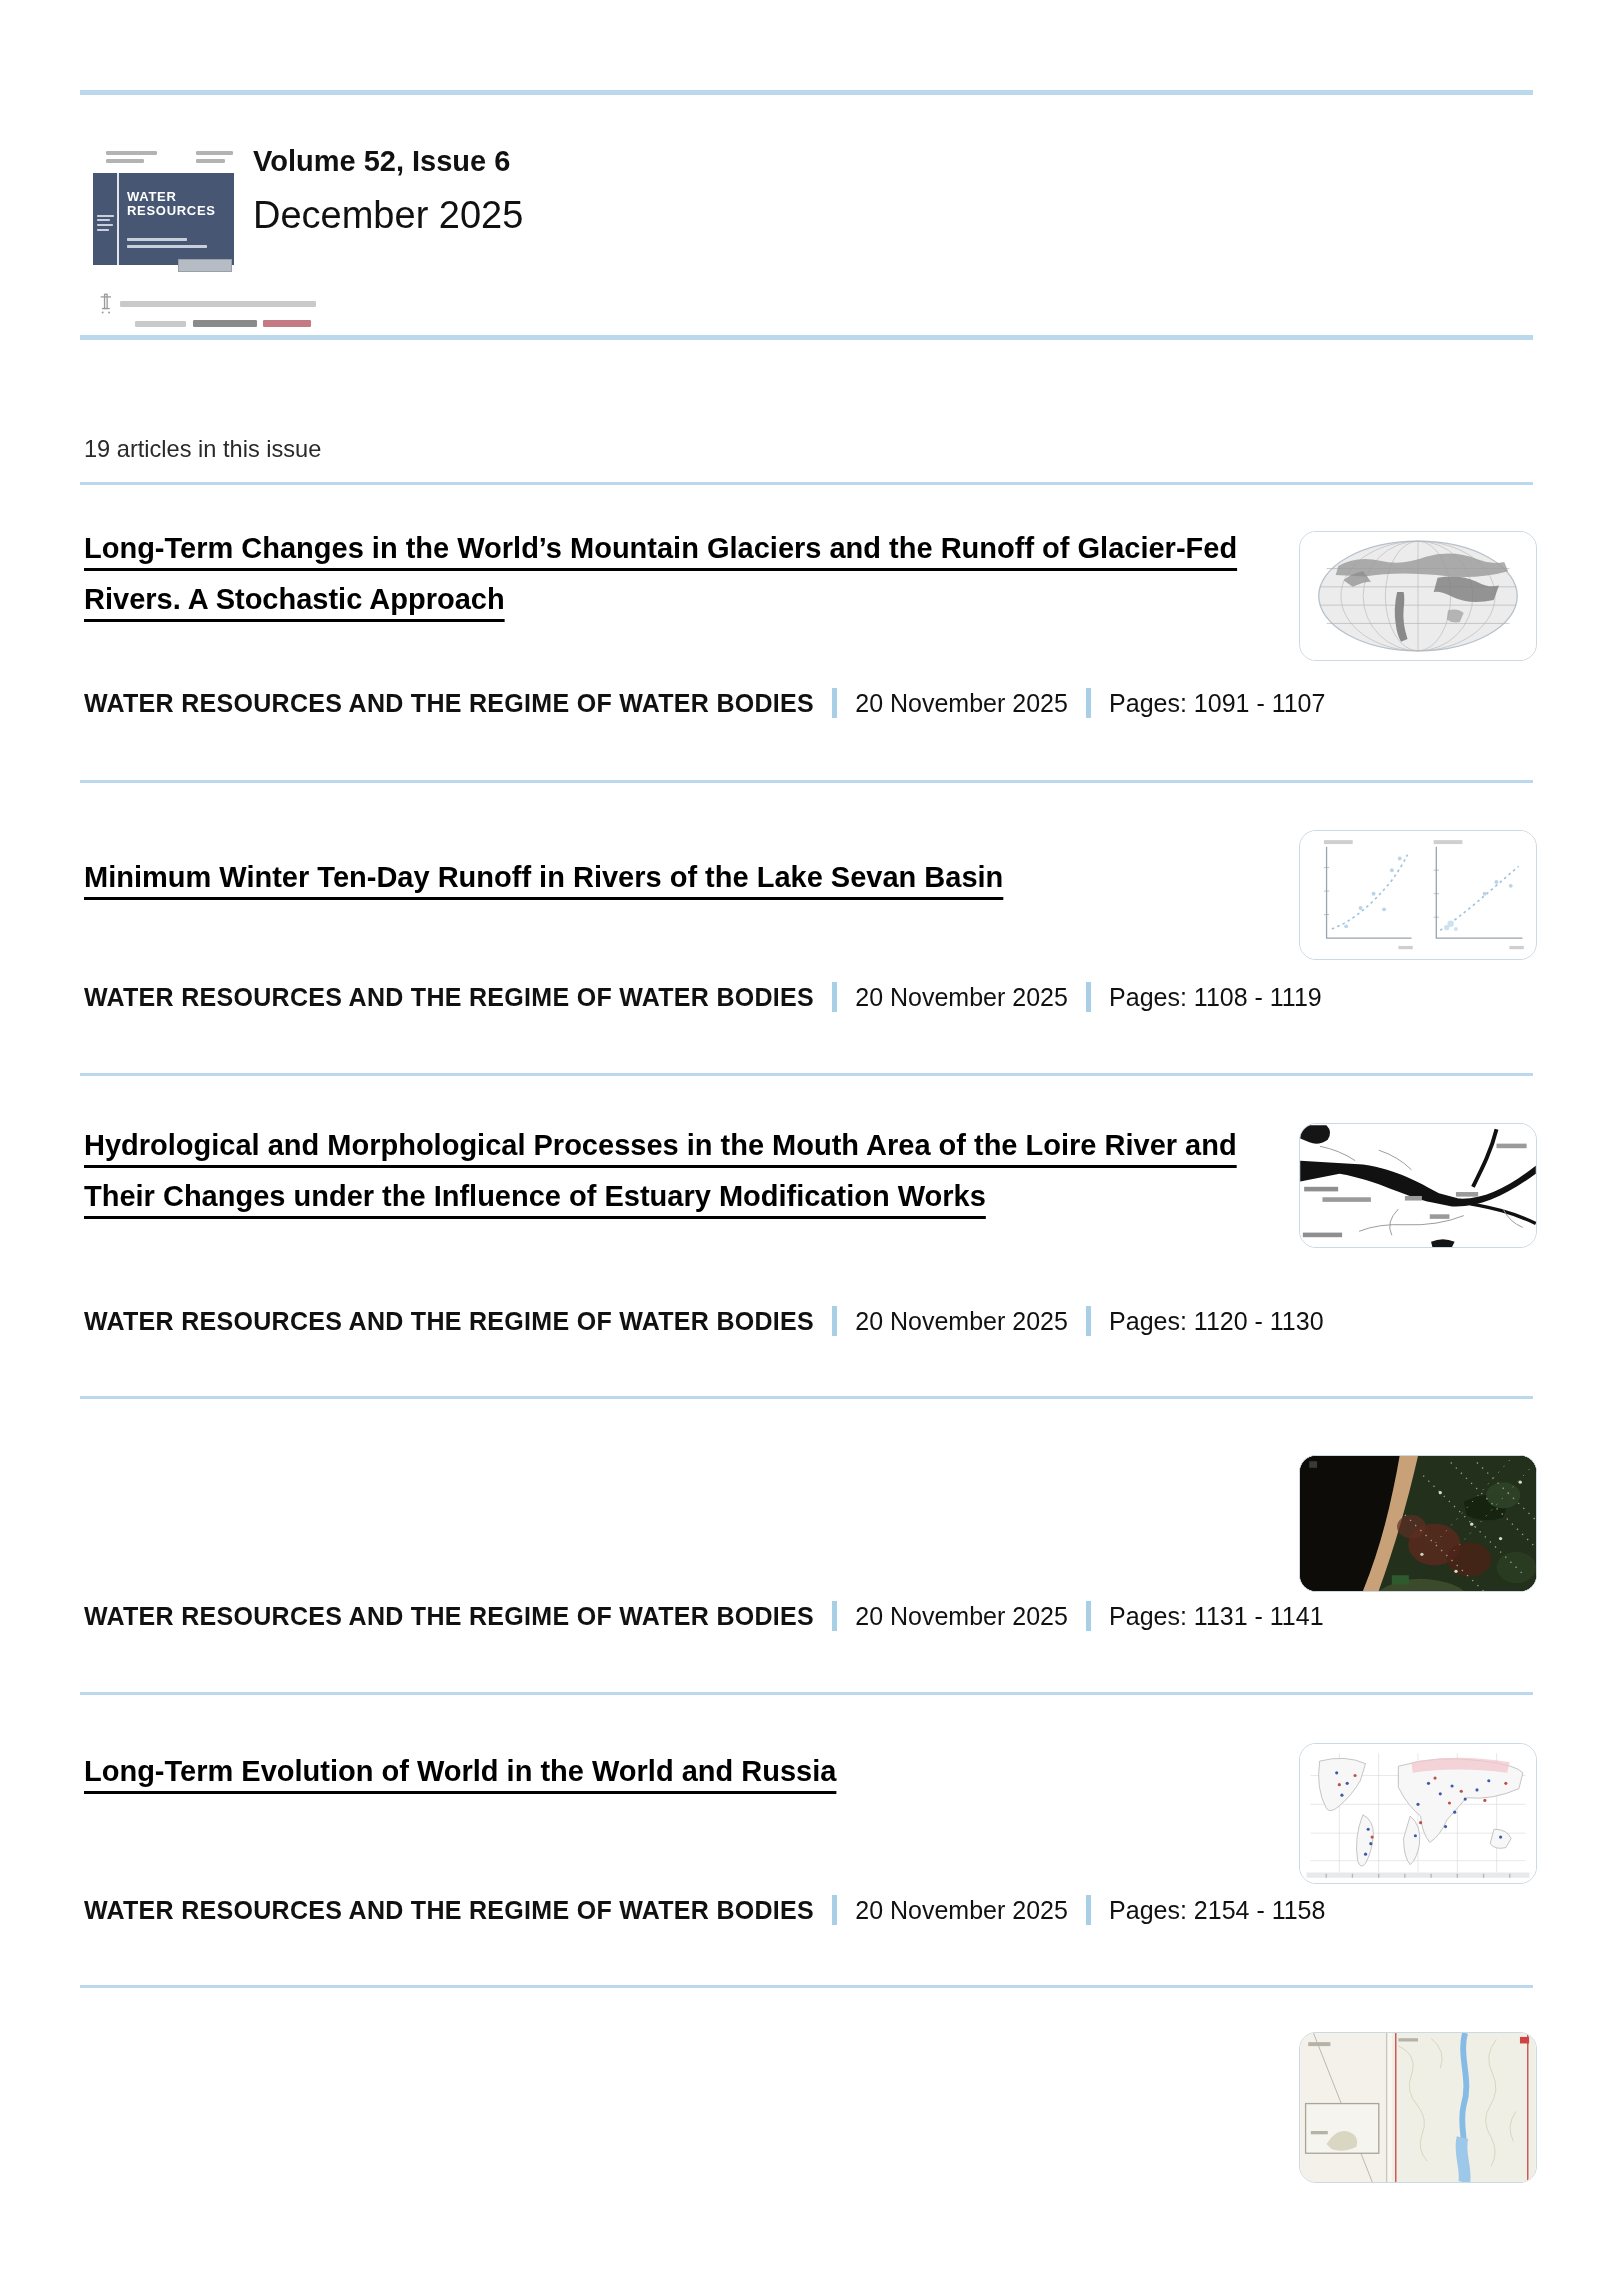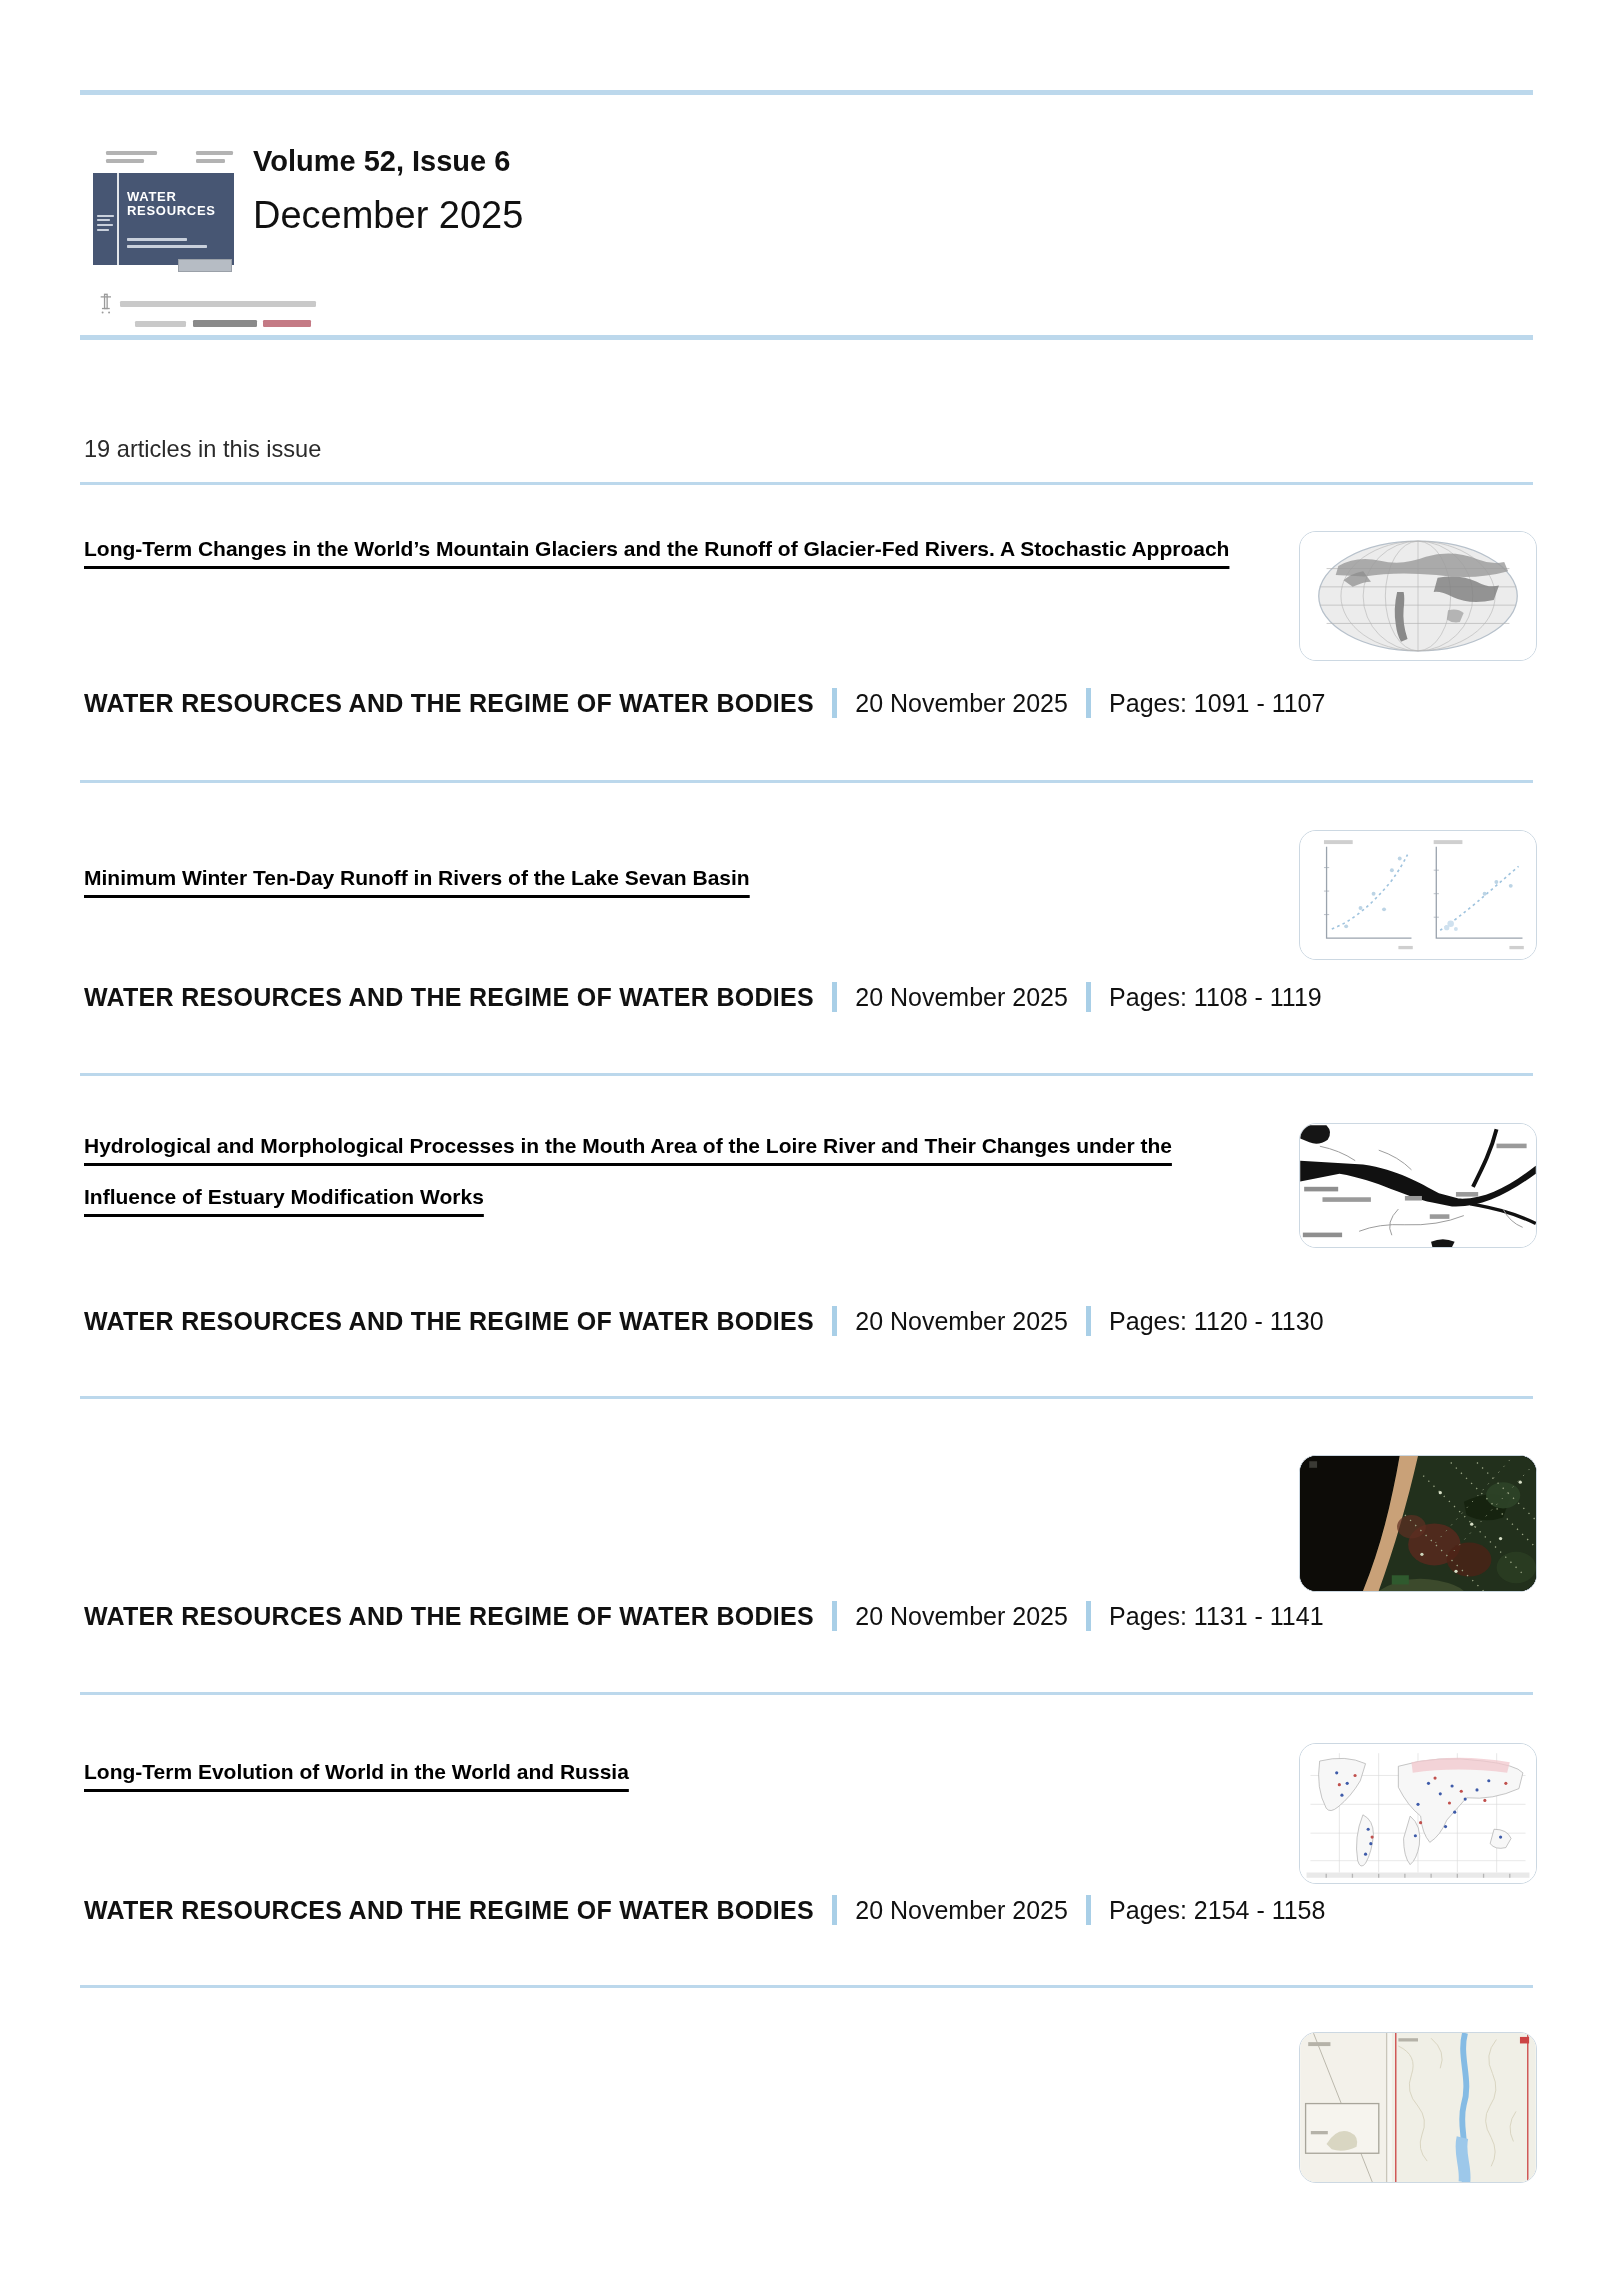--- a/index.html
+++ b/index.html
@@ -21,21 +21,21 @@
   .wbar{position:absolute;background:#c9d0dc;border-radius:0.7px;}
   .cover-graybar{position:absolute;left:98px;top:116px;width:52px;height:11px;background:#b6bcc4;border:0.7px solid #9aa0a8;}
   .publisher{position:absolute;left:98px;top:293px;width:327px;}
   .pub-row{display:flex;align-items:center;gap:6.5px;margin-bottom:5.2px;}
   .pbar{height:5.9px;border-radius:1.3px;background:#c9c9c9;}
   .pbar.dark{background:#8a8a8a;height:7.2px;}
   .pbar.red{background:#c47a85;height:7.2px;}
   
   .count{position:absolute;left:84px;top:436px;font-size:23.6px;color:#2a2a2a;}
   
-  .a-title{position:absolute;left:84px;display:block;max-width:1178px;font-size:21px;font-weight:bold;
+  .a-title{position:absolute;left:84px;display:block;max-width:1178px;font-size:29px;font-weight:bold;
            line-height:51px;color:#000;text-decoration:underline;text-decoration-thickness:3.3px;
            text-underline-offset:9.8px;cursor:pointer;}
   .a-meta{position:absolute;left:84px;display:flex;align-items:center;font-size:25px;color:#111;}
   .m-sec{font-weight:bold;letter-spacing:0.3px;}
   .m-bar{display:inline-block;width:4.6px;height:30px;background:#a9cfe7;margin:0 18.3px;}
   .m-pages{}
   .thumb{position:absolute;left:1299px;width:236px;border:1.3px solid #ccd8e2;border-radius:17px;
          overflow:hidden;background:#fff;cursor:pointer;}
   .thumb svg{display:block;width:100%;height:100%;}
 </style>

